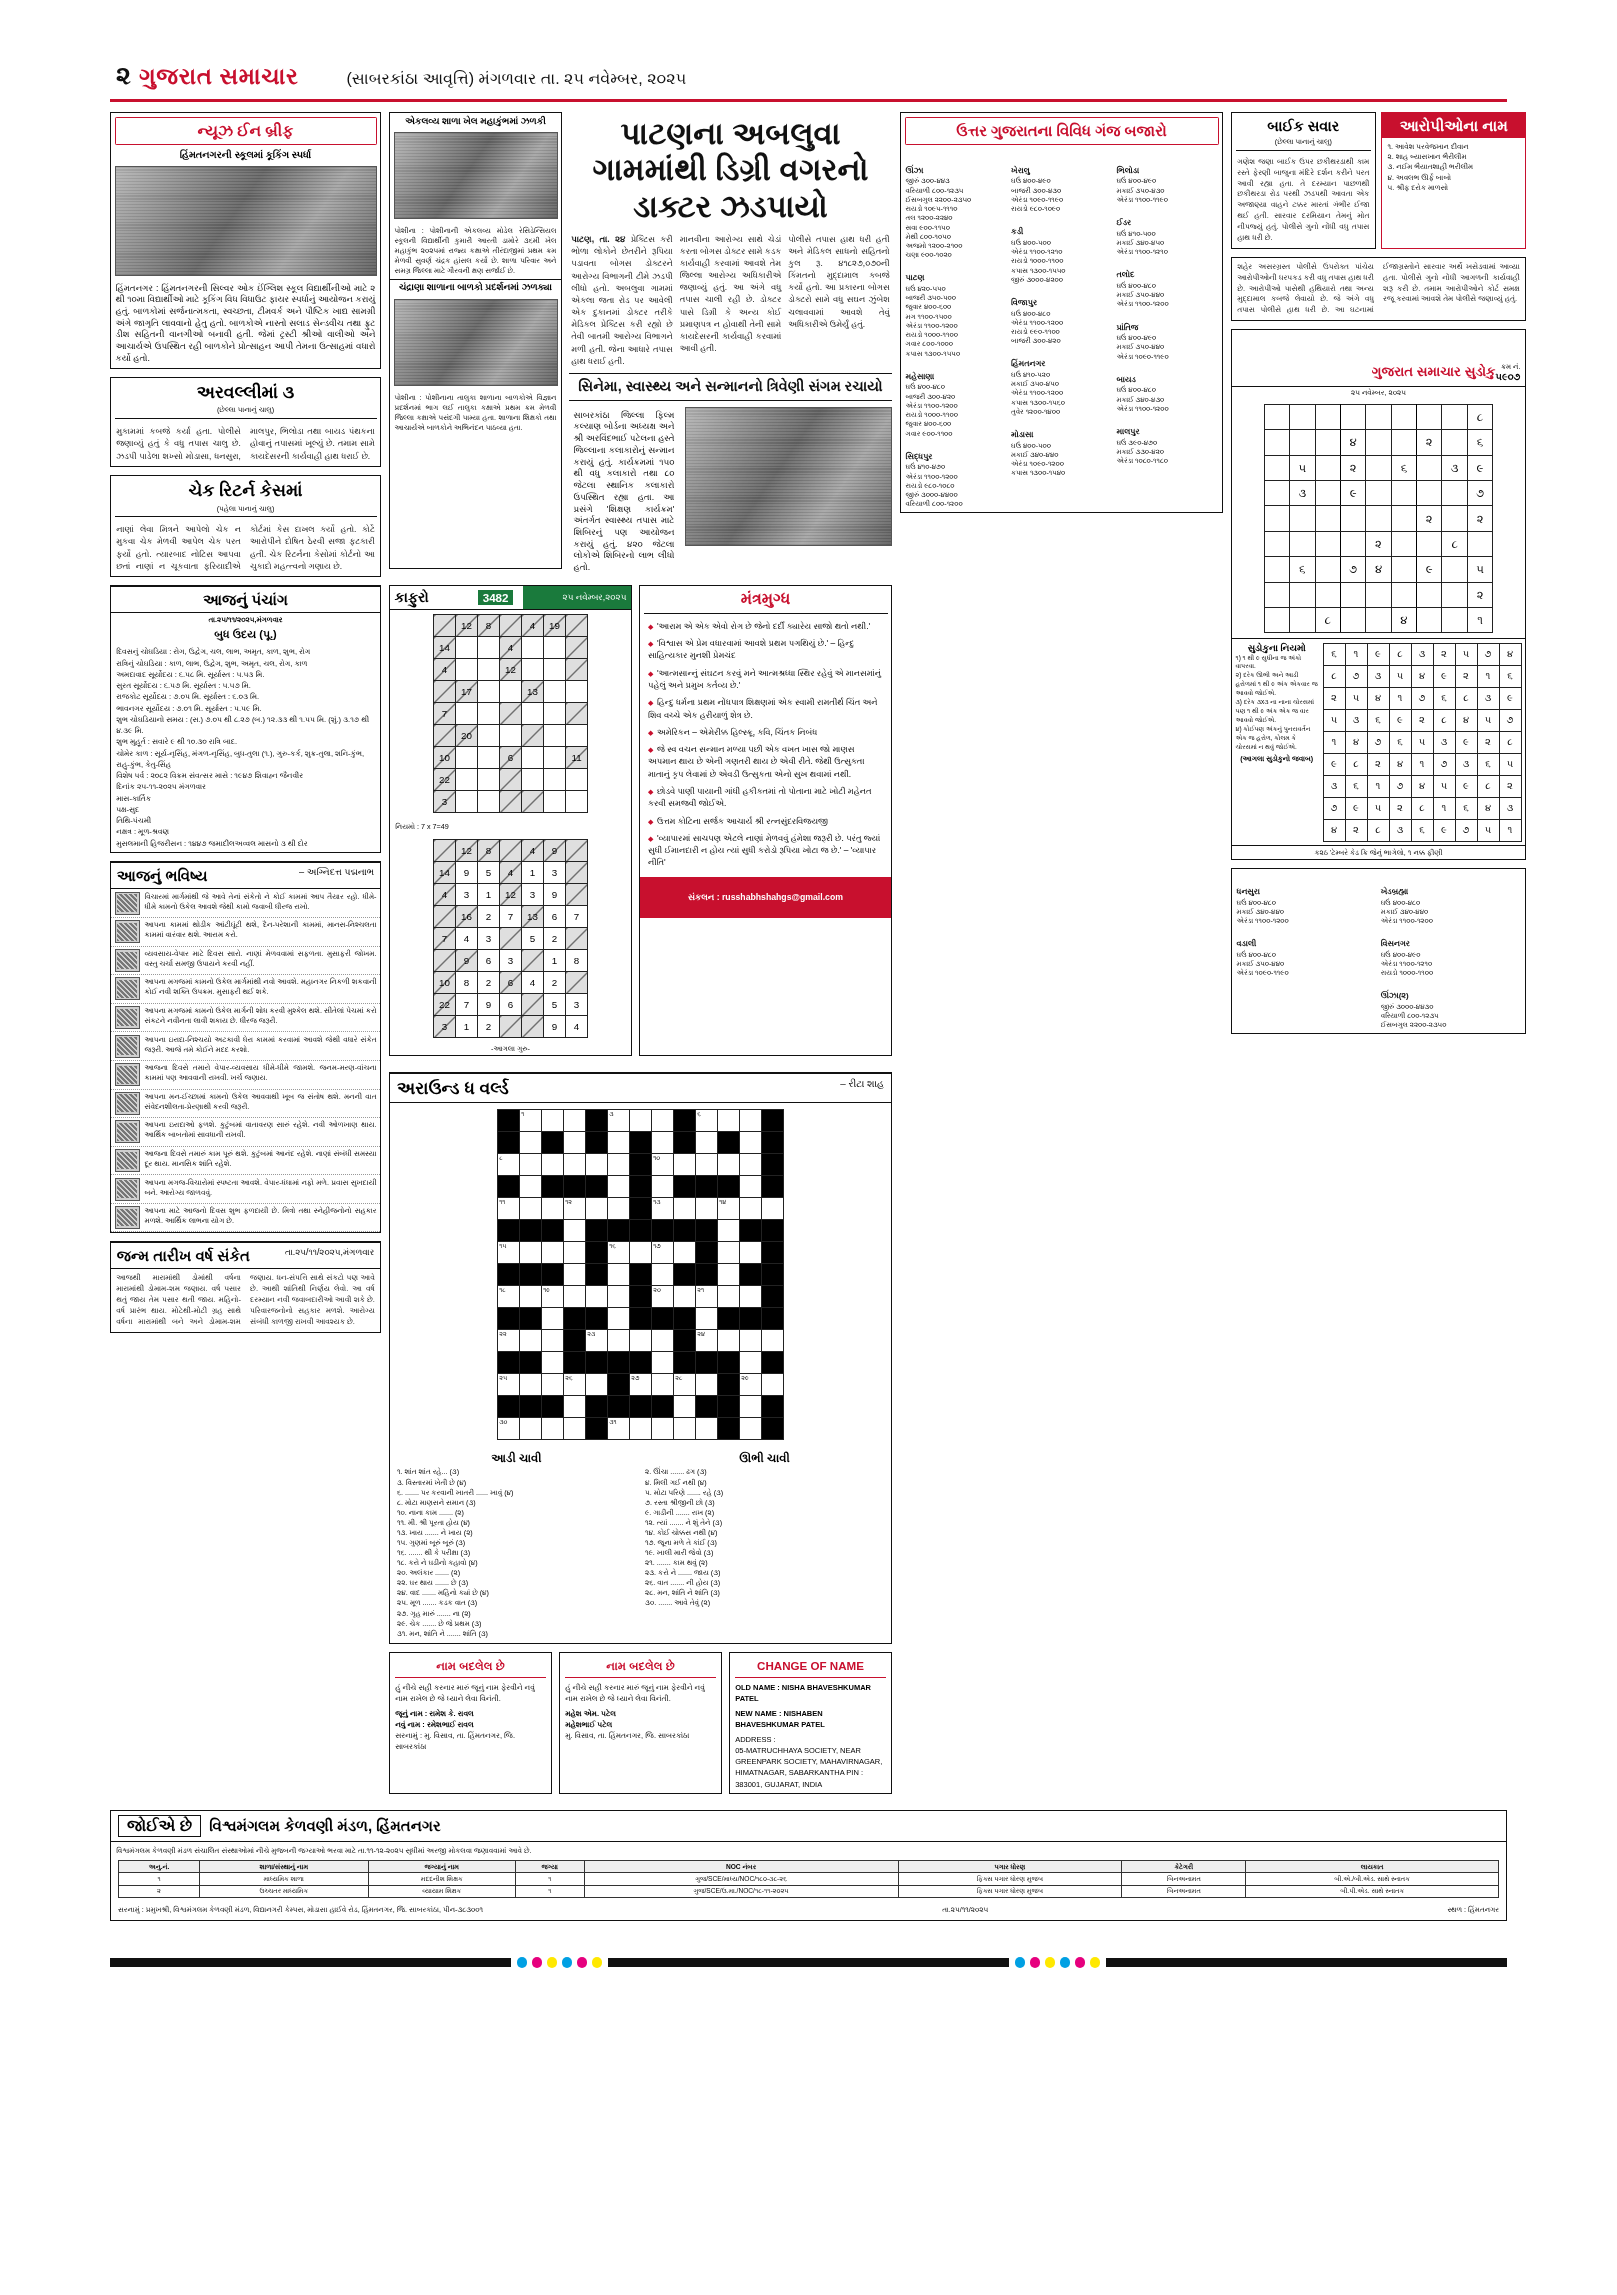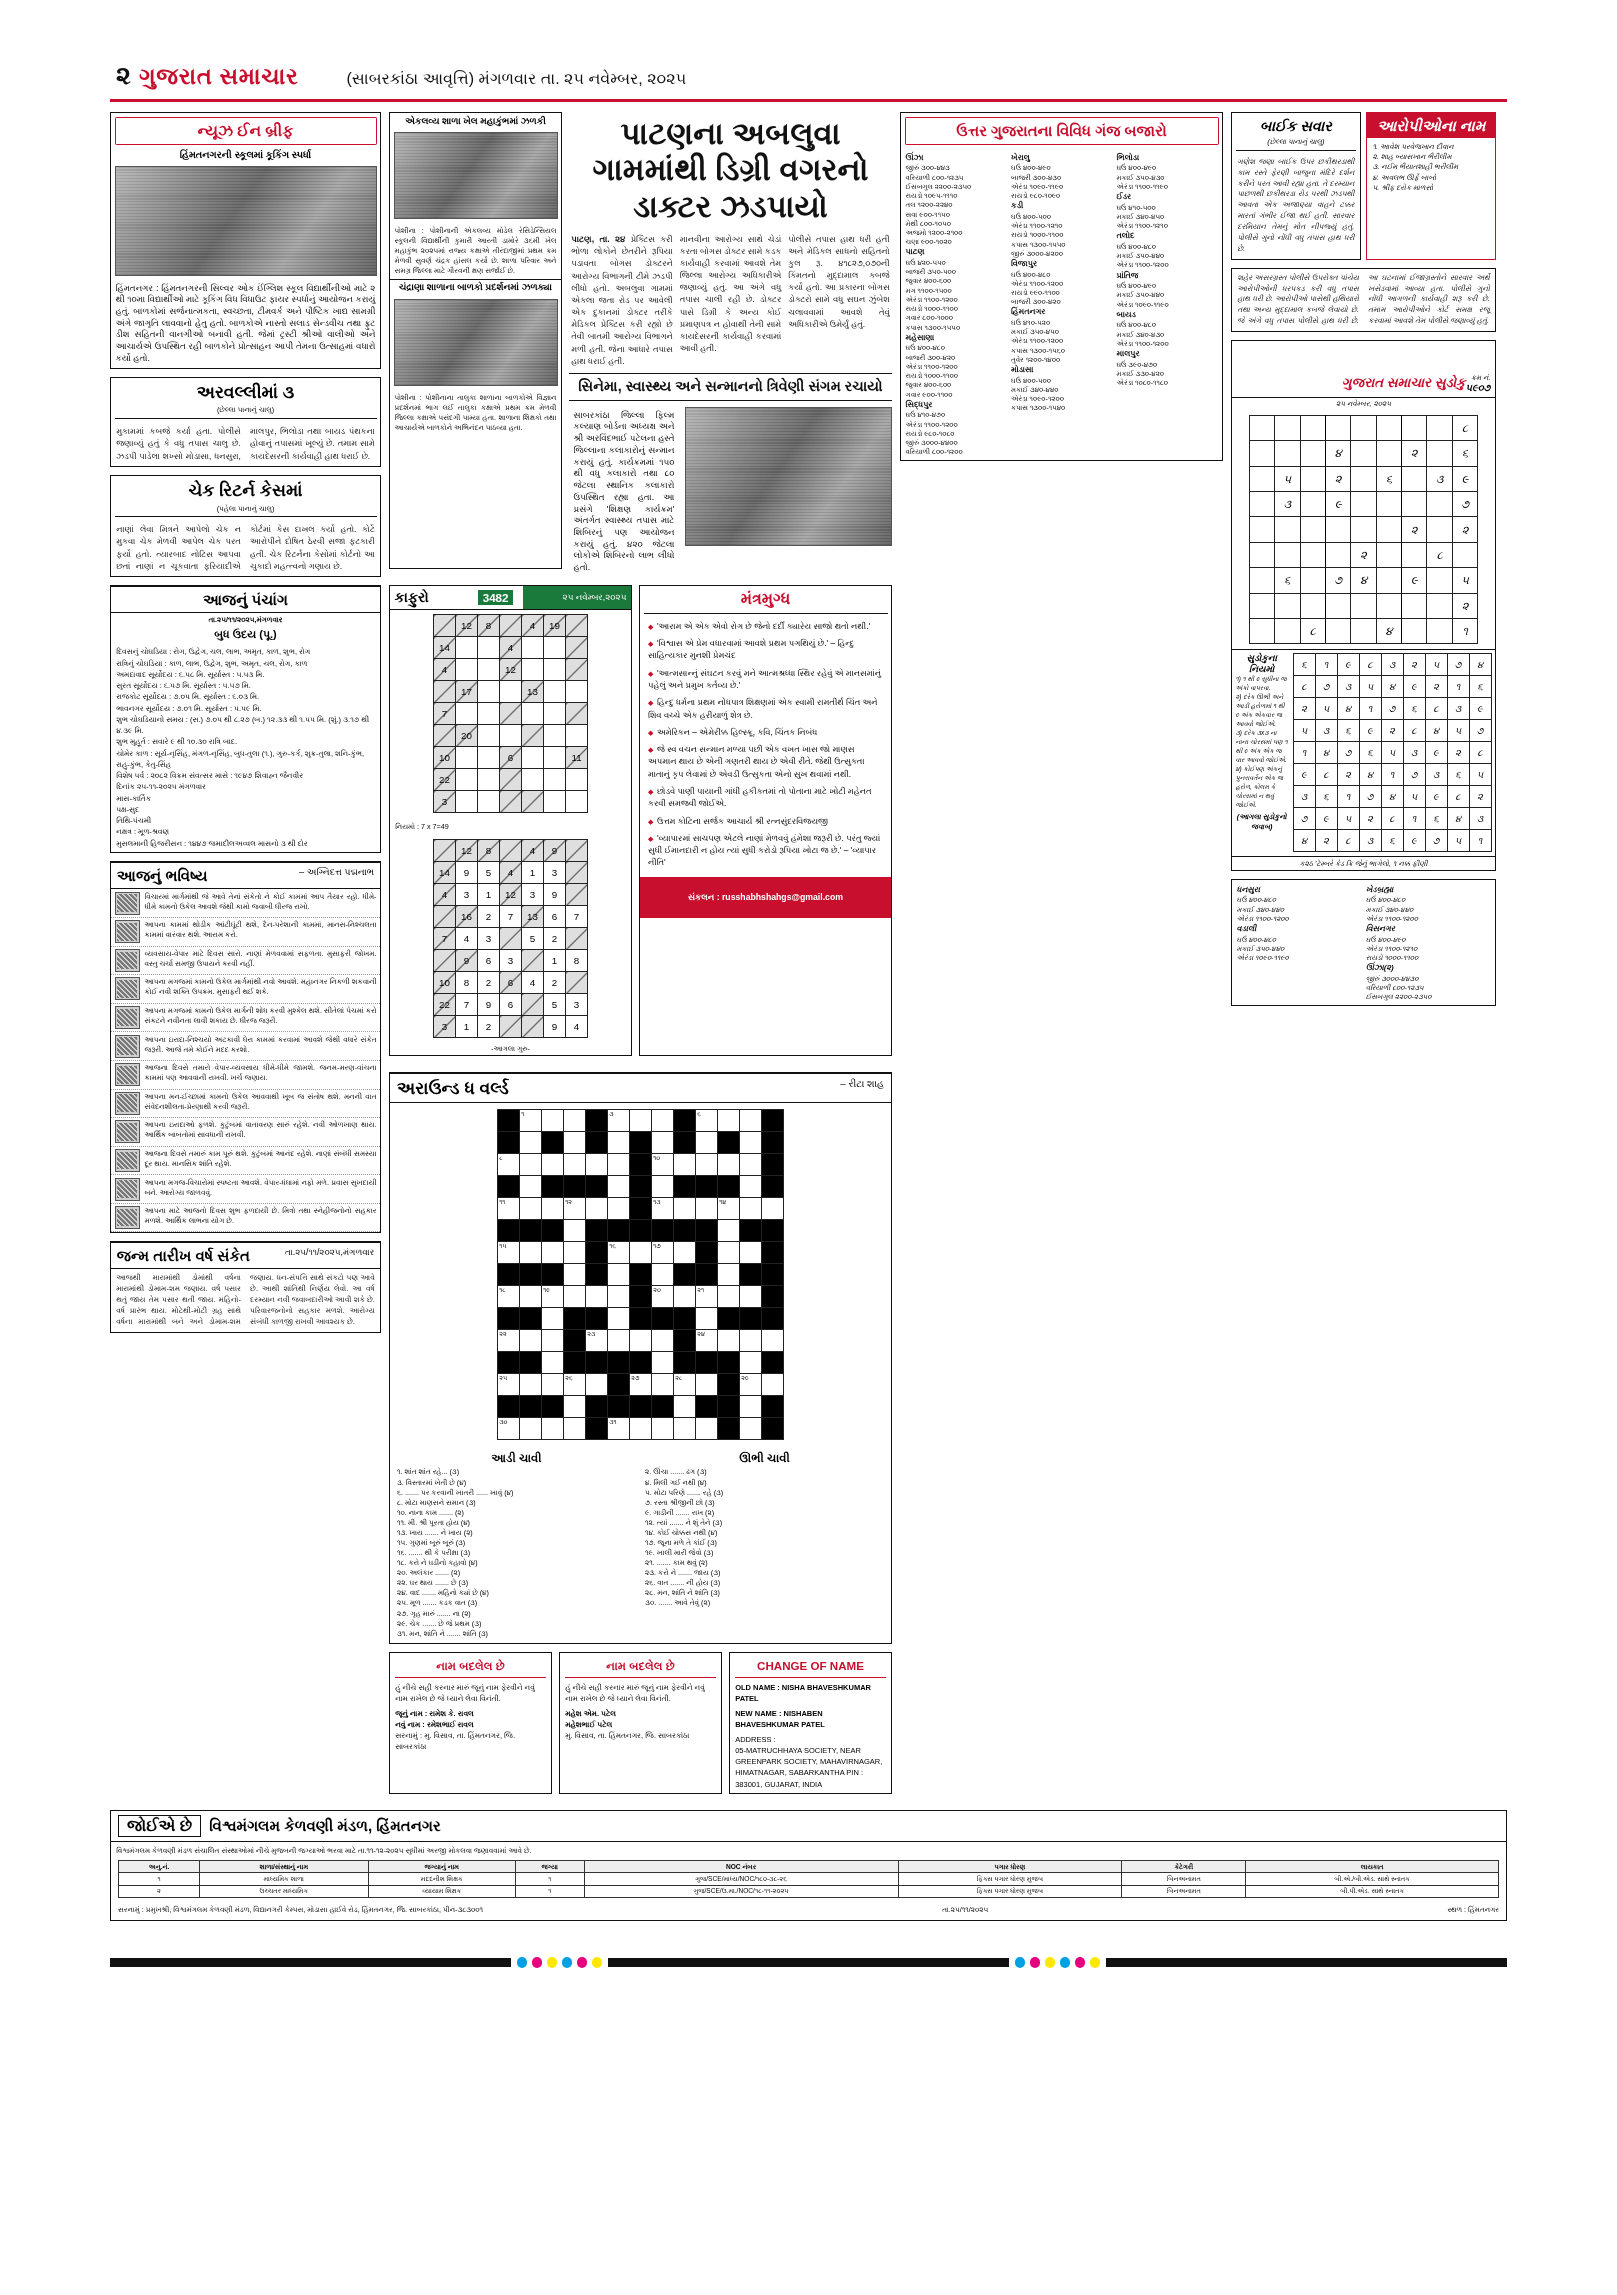--- a/index.html
+++ b/index.html
@@ -30,21 +30,21 @@
   .rule-red { height: 2.9px; background:#c8102e; margin: 8px 110px 0 110px; }
 
   
   .sheet {
     padding: 10.4px 110px 23px 110px;
   }
   .cols { display:flex; gap:8px; align-items:flex-start; }
   .colA { width: 271px; flex:none; }
   .colB { width: 503px; flex:none; }
   .colC { width: 323px; flex:none; }
-  .colD { width: 265px; flex:none;font-style:italic; }
+  .colD { width: 295px; flex:none; }
 
   .box { border:1.2px solid #111; margin-bottom:8px; background:#fff; }
 
   .hdr-red {
     background:#c8102e; color:#fff; font-weight:bold; text-align:center;
     font-size:15px; padding:3.5px 2.3px;
   }
   .hdr-band {
     border:1.2px solid #c8102e; color:#c8102e; font-weight:bold; text-align:center;
     font-size:15.6px; padding:4px 2.3px; margin:3.5px; border-radius:1.2px;
@@ -104,21 +104,21 @@
     background:
       linear-gradient(to bottom right, #dfdfdf 0%, #dfdfdf 49.3%, #000 49.3%, #000 50.7%, #dfdfdf 50.7%, #dfdfdf 100%);
   }
 
   .cw td { width:21.4px; height:21.4px; font-size:8.7px; position:relative; }
   .cw td.b { background:#000; }
   .cw td span.n { position:absolute; top:0px; left:1.2px; font-size:6.4px; }
 
   
   .rates { font-size:7px; line-height:1.32; }
-  .rates .mkt { font-weight:bold; color:#111; font-size:8px; margin-top:1px; }
+  .rates .mkt { font-weight:bold; color:#111; font-size:8px; margin-top:14px; }
   .ratecols { display:flex; gap:4.6px; }
   .ratecol { flex:1 1 0; min-width:0; }
 
   
   .zrow { display:flex; gap:4.6px; align-items:flex-start; padding:2.3px 3.5px; border-bottom:0.6px dotted #999; }
   .zicon { width:25.4px; height:23px; flex:none; border:0.6px solid #555; background:#cfcfcf; position:relative; }
   .zicon:after{ content:""; position:absolute; inset:1.7px; background:repeating-linear-gradient(45deg,#777 0 1.7px,#cfcfcf 1.7px 3.5px); }
   .ztxt { font-size:7.3px; line-height:1.36; text-align:justify; }
 
   

